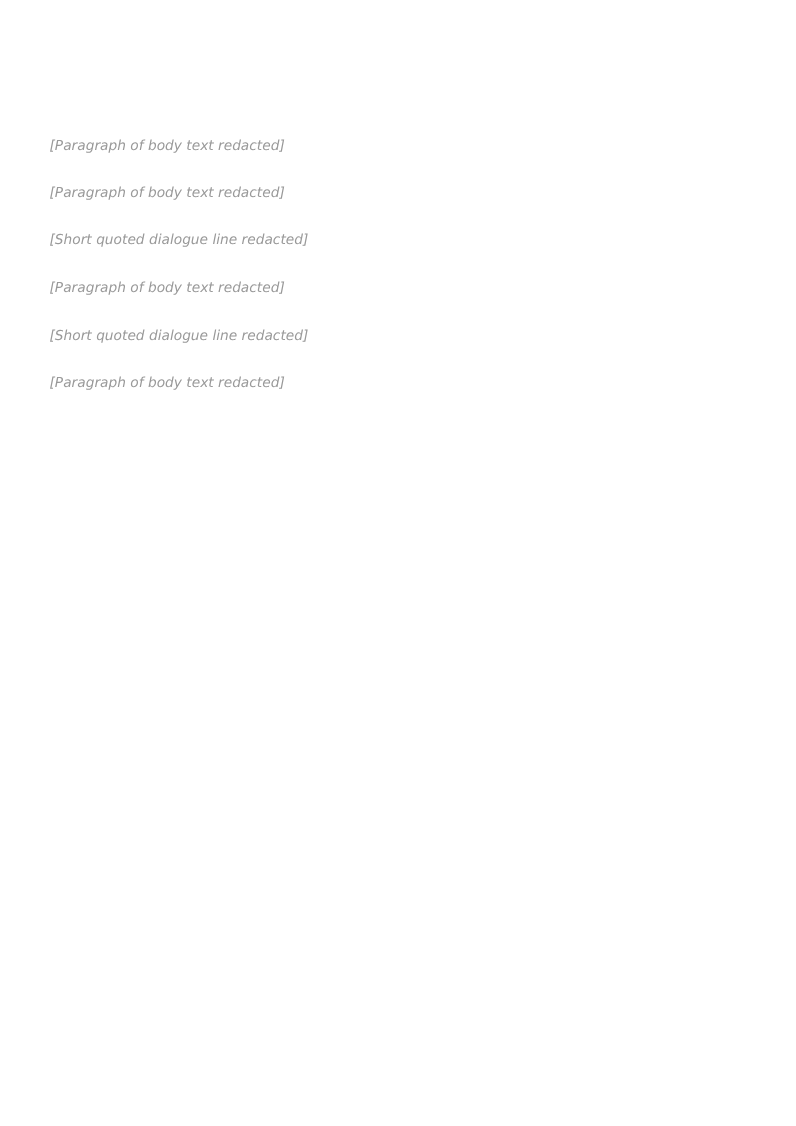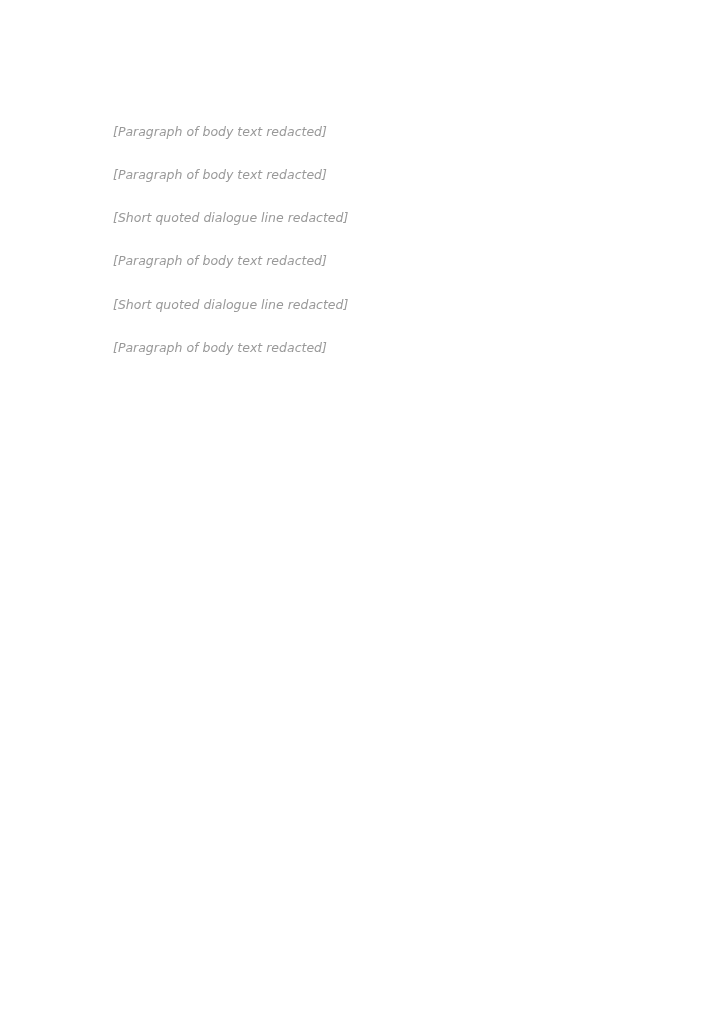--- a/index.html
+++ b/index.html
@@ -1,17 +1,17 @@
 <!DOCTYPE html>
 <html><head>
 <meta charset="utf-8">
 <style>
   html,body{margin:0;padding:0;background:#ffffff;}
   .page{width:724px;height:1024px;background:#fff;box-sizing:border-box;
-        padding:120px 95px 60px 113px;font-family:"DejaVu Sans",sans-serif;
+        padding:120px 95px 60px 45px;font-family:"DejaVu Sans",sans-serif;
         font-size:12.5px;line-height:1.85;color:#1a1a1a;text-align:justify;}
   .para{margin:0 0 1.6em 0;}
   .placeholder{color:#999;font-style:italic;}
 </style>
 </head>
 <body>
 
 <div class="page">
   <p class="para placeholder">[Paragraph of body text redacted]</p>
   <p class="para placeholder">[Paragraph of body text redacted]</p>

